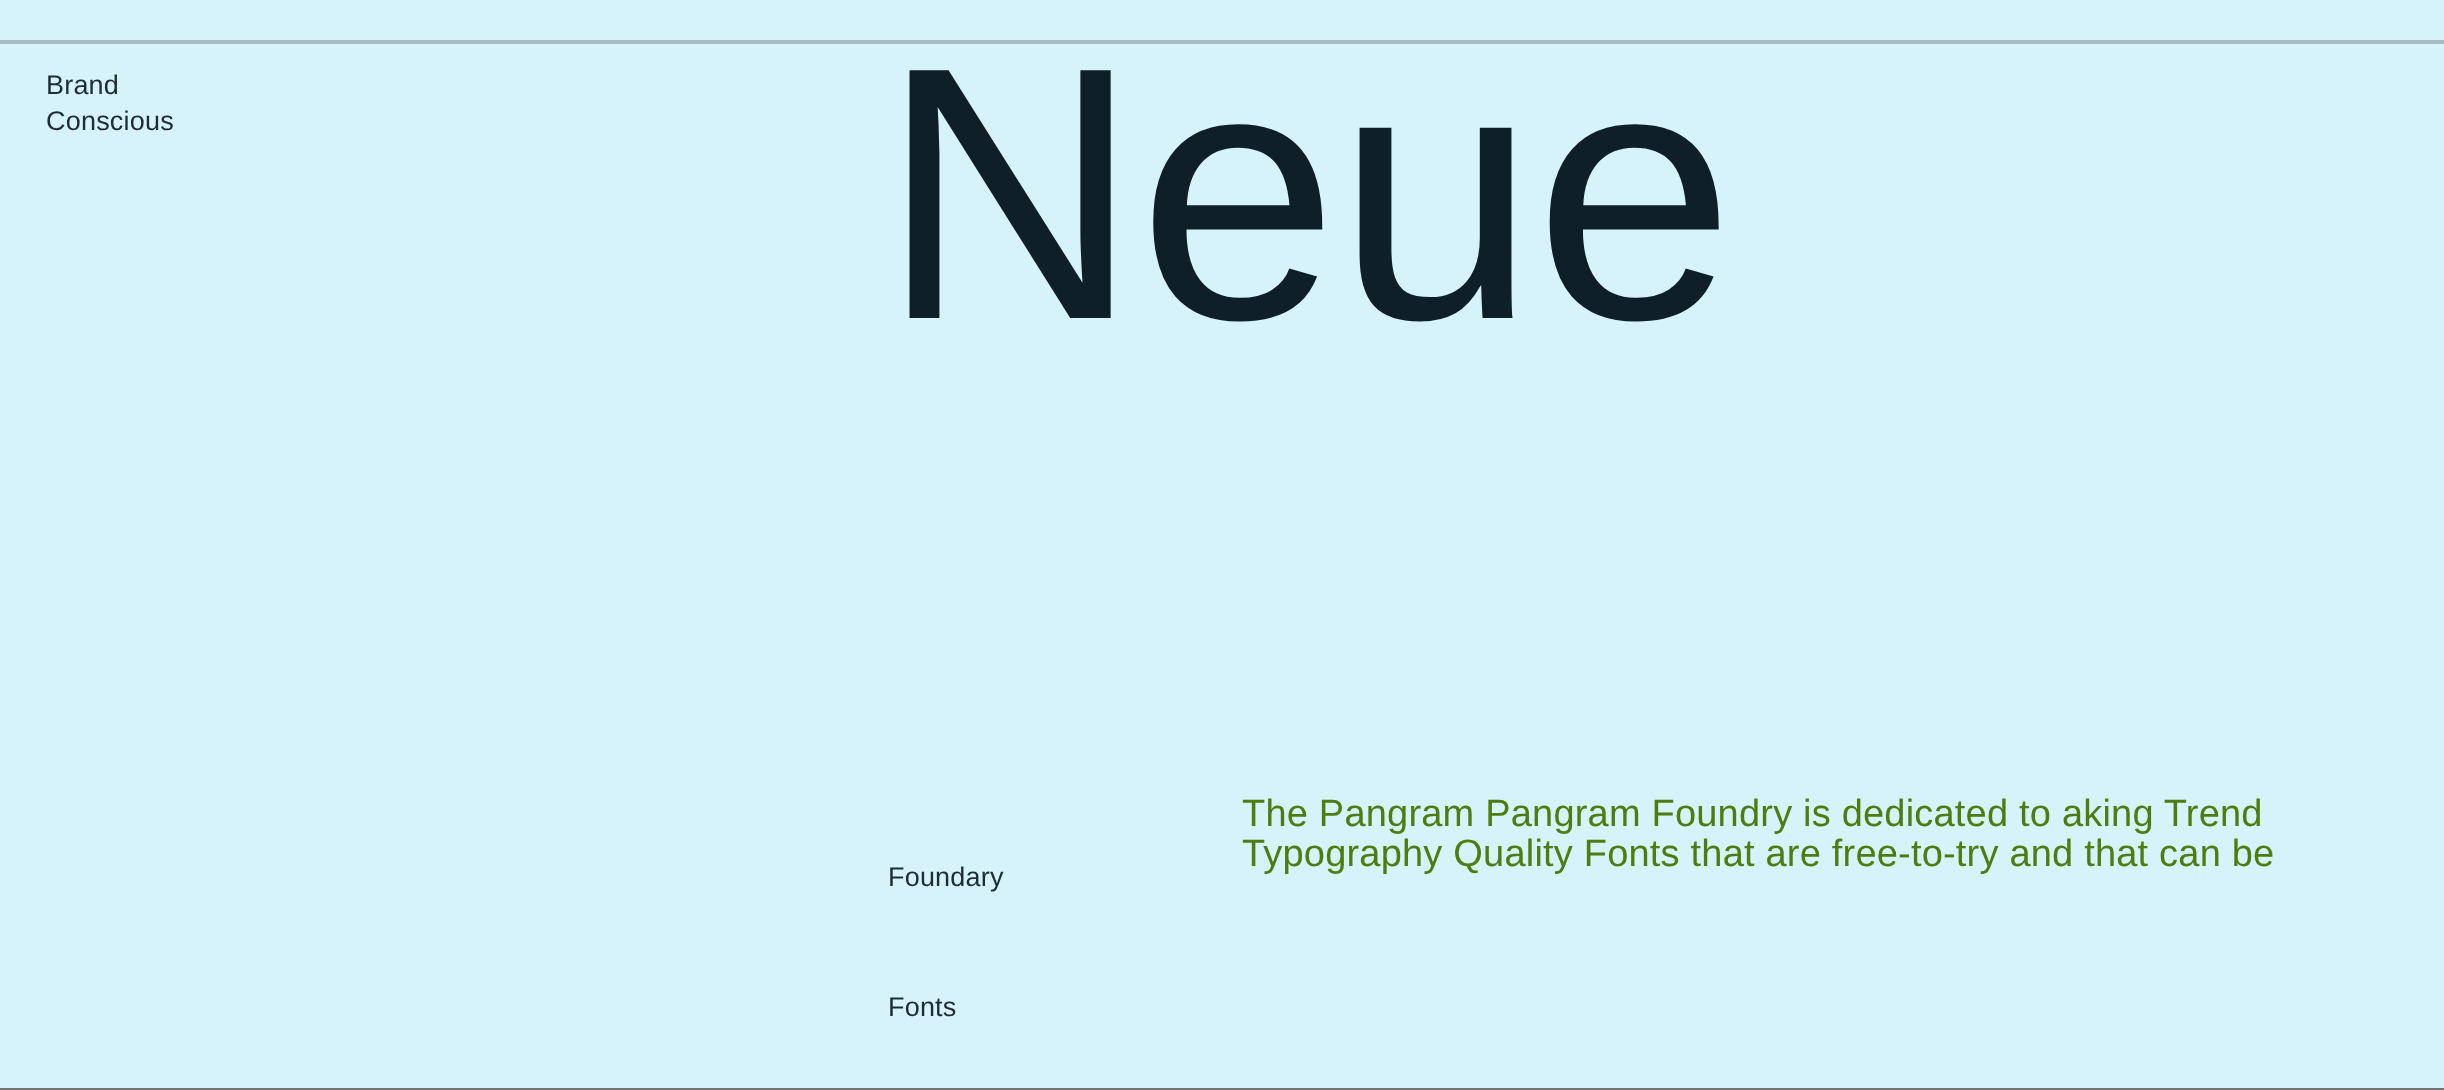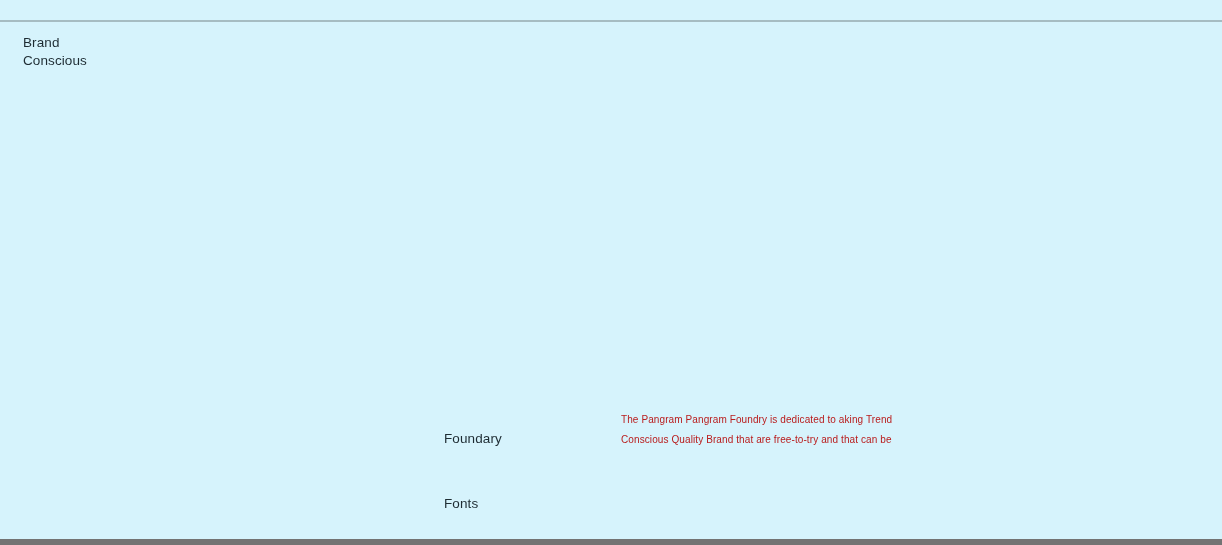--- a/index.html
+++ b/index.html
@@ -12,21 +12,21 @@
     position: relative;
     overflow: hidden;
     background: #d6f3fc;
     font-family: "Liberation Sans", "DejaVu Sans", sans-serif;
     -webkit-font-smoothing: antialiased;
   }
   .page {
     position: absolute;
     inset: 0;
     background: #d6f3fc;
-    border-bottom: 6px solid #737373;
+    border-bottom: 1px solid #737373;
   }
   .top-divider {
     position: absolute;
     left: 0;
     top: 20px;
     width: 100%;
     height: 2px;
     background: #a6bcc2;
   }
   .brand-label {
@@ -68,51 +68,52 @@
     top: 385px;
     width: 440px;
   }
   .foundry-heading {
     font-size: 14px;
     line-height: 15px;
     letter-spacing: 0.1px;
     color: #1e2c33;
   }
   .foundry-body {
-    margin-top: 25px;
-    font-size: 10px;
+    margin-top: 13px;
+    font-size: 19px;
     line-height: 19.5px;
     letter-spacing: 0.1px;
-    color: #b91c1c;
+    color: #4d7c0f;
   }
   .body-line {
     display: block;
     white-space: nowrap;
   }
 </style>
 </head>
 <body>
 
 <div class="page">
 
   <div class="top-divider"></div>
 
   <div class="brand-label">
     <span class="hero-line">Brand</span>
     <span class="hero-line">Conscious</span>
   </div>
 
   <h1 class="hero-title" style="margin:0; font-weight:500;">
+    <span class="hero-line">Neue</span>
   </h1>
 
   <div class="about-row">
     <div class="about-label">Foundary</div>
     <div class="about-label">Fonts</div>
   </div>
 
   <div class="foundry-col">
     <div class="foundry-body">
       <span class="body-line">The Pangram Pangram Foundry is dedicated to aking Trend</span>
-      <span class="body-line">Conscious Quality Brand that are free-to-try and that can be</span>
+      <span class="body-line">Typography Quality Fonts that are free-to-try and that can be</span>
     </div>
   </div>
 
 </div>
 
 </body></html>

